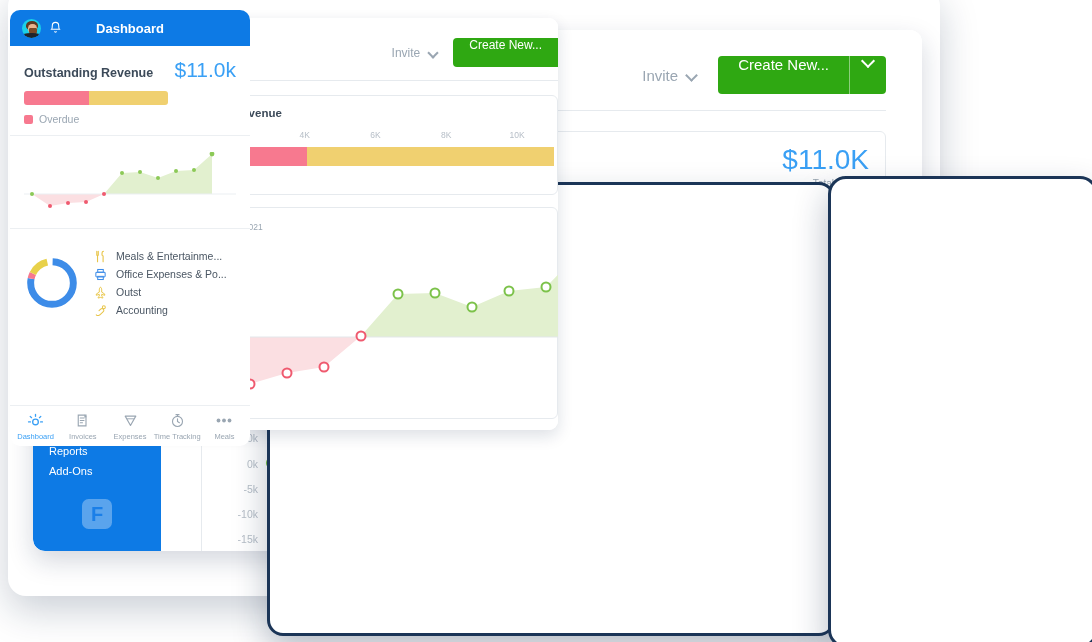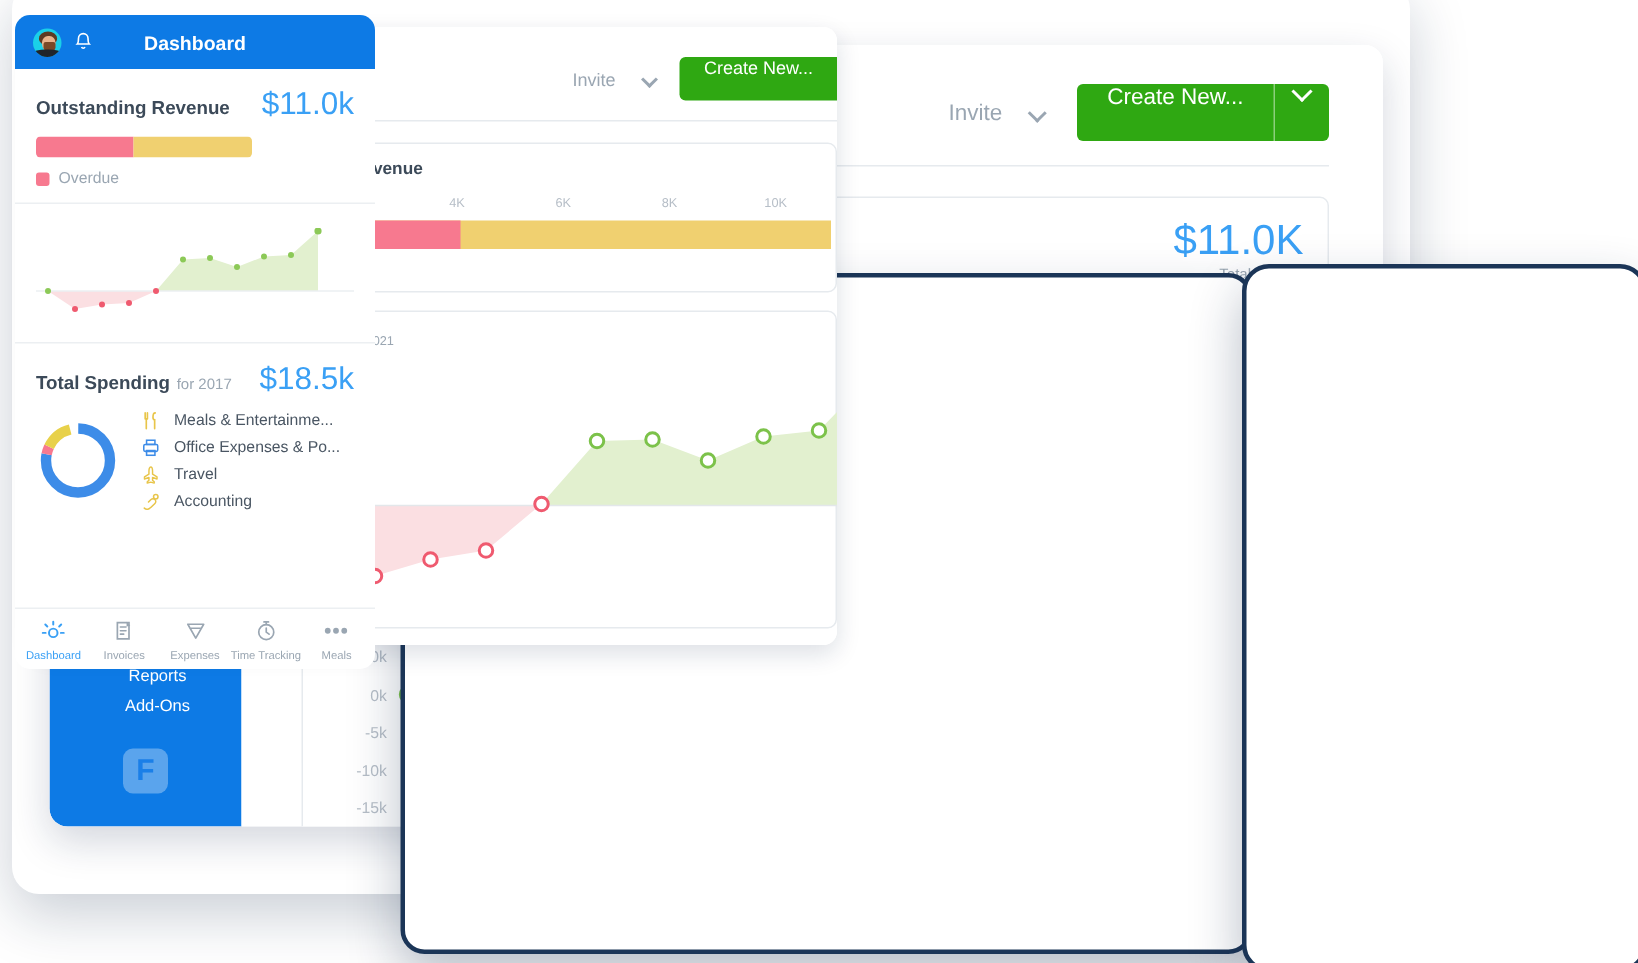--- a/index.html
+++ b/index.html
@@ -33,34 +33,34 @@
   .sb-icons{position:absolute;display:flex;flex-direction:column;align-items:center;}
   .sb-icons .ic{opacity:.92;line-height:1;}
   .sb-name{text-align:center;opacity:.9;}
   .sb-org{text-align:center;font-weight:600;}
   .sb-div{height:1px;background:rgba(255,255,255,.32);}
   .sb-item{display:flex;align-items:center;position:relative;cursor:pointer;}
   .sb-item .lbl{white-space:nowrap;}
   .sb-item.active .lbl{font-weight:700;color:#fff;}
   .sb-item .lbl{color:rgba(255,255,255,.95);}
   .sb-sub{color:rgba(255,255,255,.95);white-space:nowrap;}
-  .sb-foot{color:#fff;white-space:nowrap;cursor:pointer;text-align:center;}
+  .sb-foot{color:#fff;white-space:nowrap;cursor:pointer;}
   .sb-logo{position:absolute;left:50%;transform:translateX(-50%);
     background:rgba(255,255,255,.32);border-radius:22%;
     display:flex;align-items:center;justify-content:center;color:#1a7fe8;font-weight:800;}
   .notch{position:absolute;right:-1px;top:50%;transform:translateY(-50%);
     width:0;height:0;border-top:8px solid transparent;border-bottom:8px solid transparent;
     border-right:8px solid #fff;}
 
   
   .main{flex:1 1 auto;background:#fff;position:relative;overflow:hidden;}
   .topbar{display:flex;align-items:center;}
   .page-title{color:#2b3a4a;font-weight:400;}
   .spacer{flex:1 1 auto;}
-  .invite{color:#9aa6b2;display:flex;align-items:center;gap:19px;cursor:pointer;}
+  .invite{color:#9aa6b2;display:flex;align-items:center;gap:9px;cursor:pointer;}
   .chev{display:inline-block;border-left:2px solid currentColor;border-bottom:2px solid currentColor;
     transform:rotate(-45deg);}
   .btn-green{background:#2fa812;color:#fff;display:flex;align-items:flex-start;border-radius:4px;overflow:hidden;cursor:pointer;}
   .btn-green .txt{white-space:nowrap;}
   .btn-green .sep{width:1px;background:rgba(255,255,255,.45);align-self:stretch;}
   .btn-green .caret{display:flex;align-items:center;justify-content:center;}
   .hr{height:1px;background:#e6eaee;}
 
   .card{background:#fff;border:1px solid #e6eaee;border-radius:6px;}
   .card-title{color:#3c4a59;font-weight:600;}
@@ -577,27 +577,20 @@
             <circle cx="116" cy="20" r="2"></circle>
             <circle cx="134" cy="26" r="2"></circle>
             <circle cx="152" cy="19" r="2"></circle>
             <circle cx="170" cy="18" r="2"></circle>
             <circle cx="188" cy="2" r="2.4"></circle>
           </g>
       </svg>
     </div>
 
     <div class="ph-sec" style="border-bottom:none;">
-      <div class="ph-row">
-        <div>
-          <span class="ph-lab">Total Spending</span>
-          <span class="ph-sub">for 2017</span>
-        </div>
-        <div class="ph-val">$18.5k</div>
-      </div>
       <div class="donut-row">
         <svg width="56" height="56" viewBox="0 0 42 42">
           <circle cx="21" cy="21" r="16" fill="none" stroke="#3d8ce8" stroke-width="5.2" stroke-dasharray="78.4 22.1" stroke-dashoffset="25.1"></circle>
           <circle cx="21" cy="21" r="16" fill="none" stroke="#f7798f" stroke-width="5.2" stroke-dasharray="4 96.5" stroke-dashoffset="-53.3"></circle>
           <circle cx="21" cy="21" r="16" fill="none" stroke="#e8d14a" stroke-width="5.2" stroke-dasharray="14 86.5" stroke-dashoffset="-57.3"></circle>
         </svg>
         <div>
           <div class="sp-item">
             <span>
               <svg width="13" height="13" viewBox="0 0 14 14">
@@ -616,21 +609,21 @@
                 </svg>
             </span>
             <span class="t">Office Expenses &amp; Po...</span>
           </div>
           <div class="sp-item">
             <span>
               <svg width="13" height="13" viewBox="0 0 14 14">
                   <path d="M7 1.4c.9 0 1.3 1.6 1.3 3v2.2l3.2 2v1.4l-3.2-1v2l1.2 1v1l-2.5-.7-2.5.7v-1l1.2-1v-2l-3.2 1V8.6l3.2-2V4.4c0-1.4.4-3 1.3-3z" fill="none" stroke="#e8c54a" stroke-width="1.05" stroke-linejoin="round"></path>
                 </svg>
             </span>
-            <span class="t">Travel</span>
+            <span class="t">Outst</span>
           </div>
           <div class="sp-item">
             <span>
               <svg width="13" height="13" viewBox="0 0 14 14">
                   <path d="M2.4 11.6c1.6 1.6 3.6.6 4.8-.6l2.8-2.8c.8-.8.8-2 0-2.8s-2-.8-2.8 0L5.4 7.2" fill="none" stroke="#e8c54a" stroke-width="1.1" stroke-linecap="round"></path>
                   <circle cx="10.6" cy="3.4" r="1.6" fill="none" stroke="#e8c54a" stroke-width="1.1"></circle>
                 </svg>
             </span>
             <span class="t">Accounting</span>
           </div>

